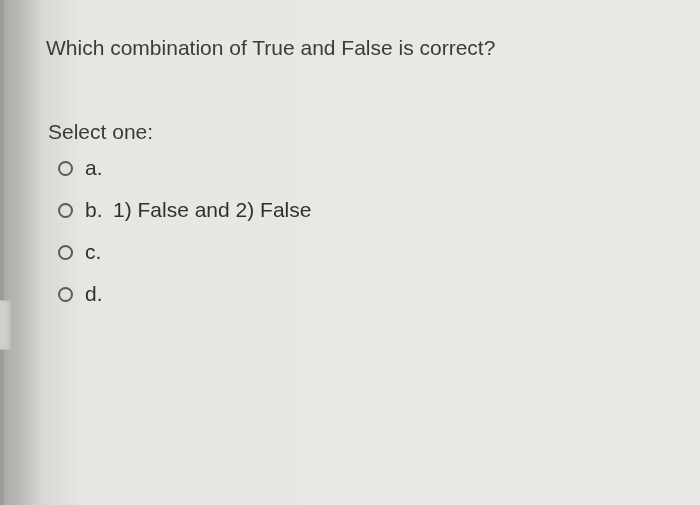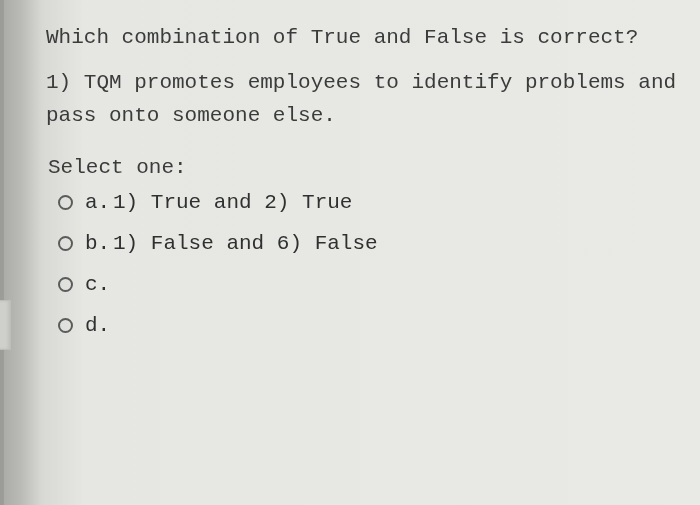--- a/index.html
+++ b/index.html
@@ -14,42 +14,41 @@
     font-family: Arial, Helvetica, sans-serif;
     box-sizing: border-box;
     position: relative;
   }
   .sheet {
     position: absolute;
     left: 22px;
     right: 0;
     top: 0;
     bottom: 0;
-    padding: 26px 14px 20px 24px;
+    padding: 36px 14px 20px 24px;
     box-sizing: border-box;
     color: #3a3c3b;
-    font-family: Liberation Mono, monospace;
   }
   .q-title {
     font-size: 21px;
     color: #3a3c3b;
     margin-bottom: 18px;
     font-weight: 400;
   }
   .stmt {
     font-size: 21px;
     color: #3a3c3b;
     line-height: 1.55;
     margin-bottom: 16px;
     font-weight: 400;
   }
   .select-one {
     font-size: 21px;
     color: #3a3c3b;
-    margin-top: 24px;
+    margin-top: 60px;
     margin-bottom: 12px;
     font-weight: 400;
     padding-left: 2px;
   }
   .options {
     padding-left: 12px;
   }
   .option-row {
     display: flex;
     align-items: center;
@@ -101,36 +100,34 @@
 </head>
 <body>
 
 <div class="left-edge"></div>
 <div class="notch"></div>
 
 <div class="sheet">
 
   <div class="q-title">Which combination of True and False is correct?</div>
 
-  <div class="stmt">1) TQM promotes employees to identify problems and pass onto someone else.</div>
 
   <div class="select-one">Select one:</div>
 
   <div class="options">
 
     <div class="option-row">
       <span class="radio"></span>
       <span class="opt-letter">a.</span>
-      <span class="opt-text">1) True and 2) True</span>
     </div>
 
     <div class="option-row">
       <span class="radio"></span>
       <span class="opt-letter">b.</span>
-      <span class="opt-text">1) False and 6) False</span>
+      <span class="opt-text">1) False and 2) False</span>
     </div>
 
     <div class="option-row">
       <span class="radio"></span>
       <span class="opt-letter">c.</span>
     </div>
 
     <div class="option-row">
       <span class="radio"></span>
       <span class="opt-letter">d.</span>

